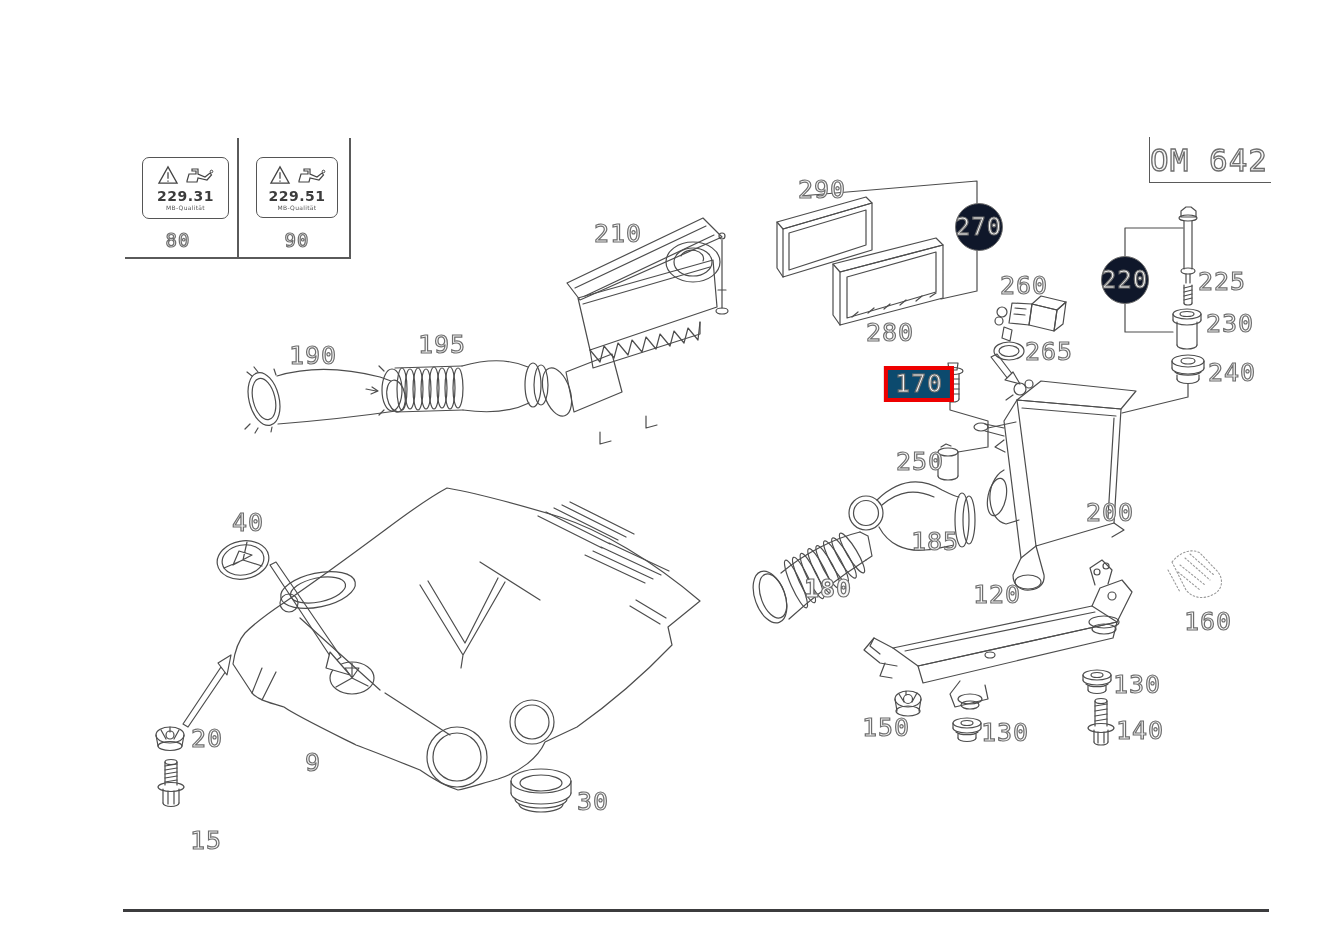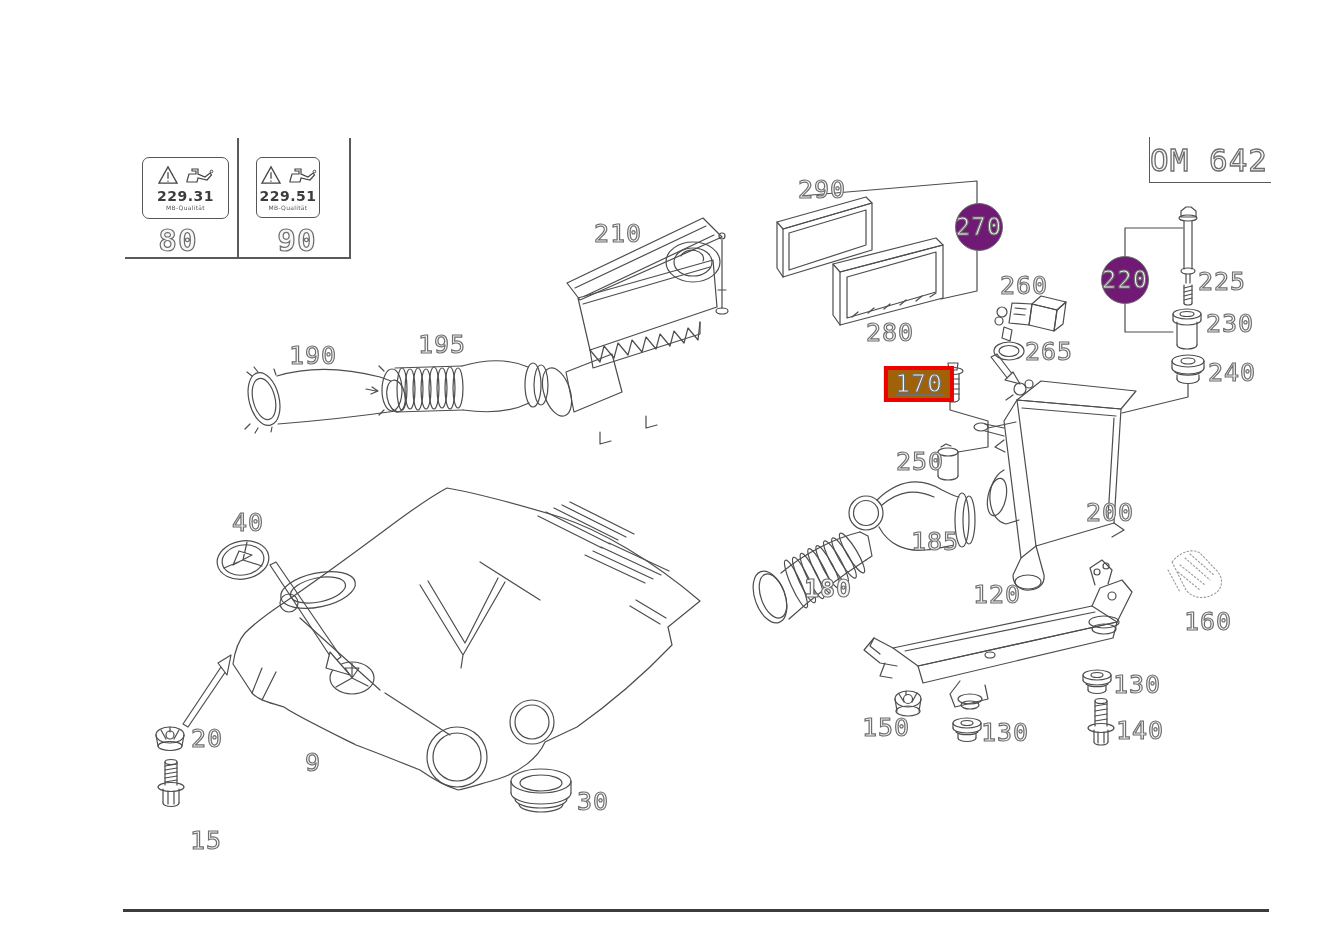--- a/index.html
+++ b/index.html
@@ -14,27 +14,27 @@
   }
   #art .wfill{fill:#ffffff;}
   #art .stip{stroke:#9a9a9a;stroke-dasharray:1.5 2.2;stroke-width:1.1;}
   
   .callout{
     position:absolute;transform:translate(-50%,-50%);
     font-family:"DejaVu Sans Mono","Liberation Mono",monospace;
     font-size:25px;line-height:1;letter-spacing:1px;white-space:nowrap;
     color:#f7f7f7;-webkit-text-stroke:1.2px #6e6e6e;
   }
-  .callout.large{font-size:31px;font-weight:bold;}
+  .callout.large{font-size:19px;}
   .callout.circled{
     width:46px;height:46px;border:1.5px solid #6e6e6e;border-radius:50%;
-    background:#701a75;display:flex;align-items:center;justify-content:center;font-size:24px;
+    background:#0f172a;display:flex;align-items:center;justify-content:center;font-size:24px;
   }
   .callout.highlighted{
-    border:4px solid #ee0000;background:#a16207;padding:1px 7px 2px 7px;text-decoration:underline;
+    border:4px solid #ee0000;background:#0c4a6e;padding:1px 7px 2px 7px;
   }
   
   #om-box{
     position:absolute;left:1149px;top:137px;width:121px;height:45px;
     border-left:1.5px solid #5a5a5a;border-bottom:1.5px solid #5a5a5a;
     display:flex;align-items:center;justify-content:flex-start;
     font-family:"DejaVu Sans Mono","Liberation Mono",monospace;
     font-size:31px;letter-spacing:1px;color:#f7f7f7;-webkit-text-stroke:1.3px #6e6e6e;
   }
   
@@ -368,21 +368,21 @@
         </svg>
         <svg width="30" height="20" viewBox="0 0 30 20">
           <path d="M3,16 L5,9 L12,9 L12,6 L8,6 L8,4 L14,4 L14,9 L21,12 L26,8 L27.5,10 L23,15 L14,13 L13,17 L3,17 Z" fill="none" stroke="#444" stroke-width="1.2"></path>
           <circle cx="27.5" cy="6.5" r="1.3" fill="none" stroke="#444" stroke-width="1"></circle>
         </svg>
       </div>
       <div class="spec-code">229.31</div>
       <div class="spec-sub">MB-Qualität</div>
     </div>
 
-    <div class="spec-box" style="left:256px;top:157px;width:64px;height:61px;border-radius:6px;">
+    <div class="spec-box" style="left:256px;top:157px;width:82px;height:61px;">
       <div class="spec-icons">
         <svg width="22" height="20" viewBox="0 0 24 22">
           <polygon points="12,2 22,20 2,20" fill="none" stroke="#444" stroke-width="1.4"></polygon>
           <line x1="12" y1="8" x2="12" y2="15" stroke="#444" stroke-width="1.4"></line>
           <line x1="12" y1="17" x2="12" y2="18.5" stroke="#444" stroke-width="1.4"></line>
         </svg>
         <svg width="30" height="20" viewBox="0 0 30 20">
           <path d="M3,16 L5,9 L12,9 L12,6 L8,6 L8,4 L14,4 L14,9 L21,12 L26,8 L27.5,10 L23,15 L14,13 L13,17 L3,17 Z" fill="none" stroke="#444" stroke-width="1.2"></path>
           <circle cx="27.5" cy="6.5" r="1.3" fill="none" stroke="#444" stroke-width="1"></circle>
         </svg>

